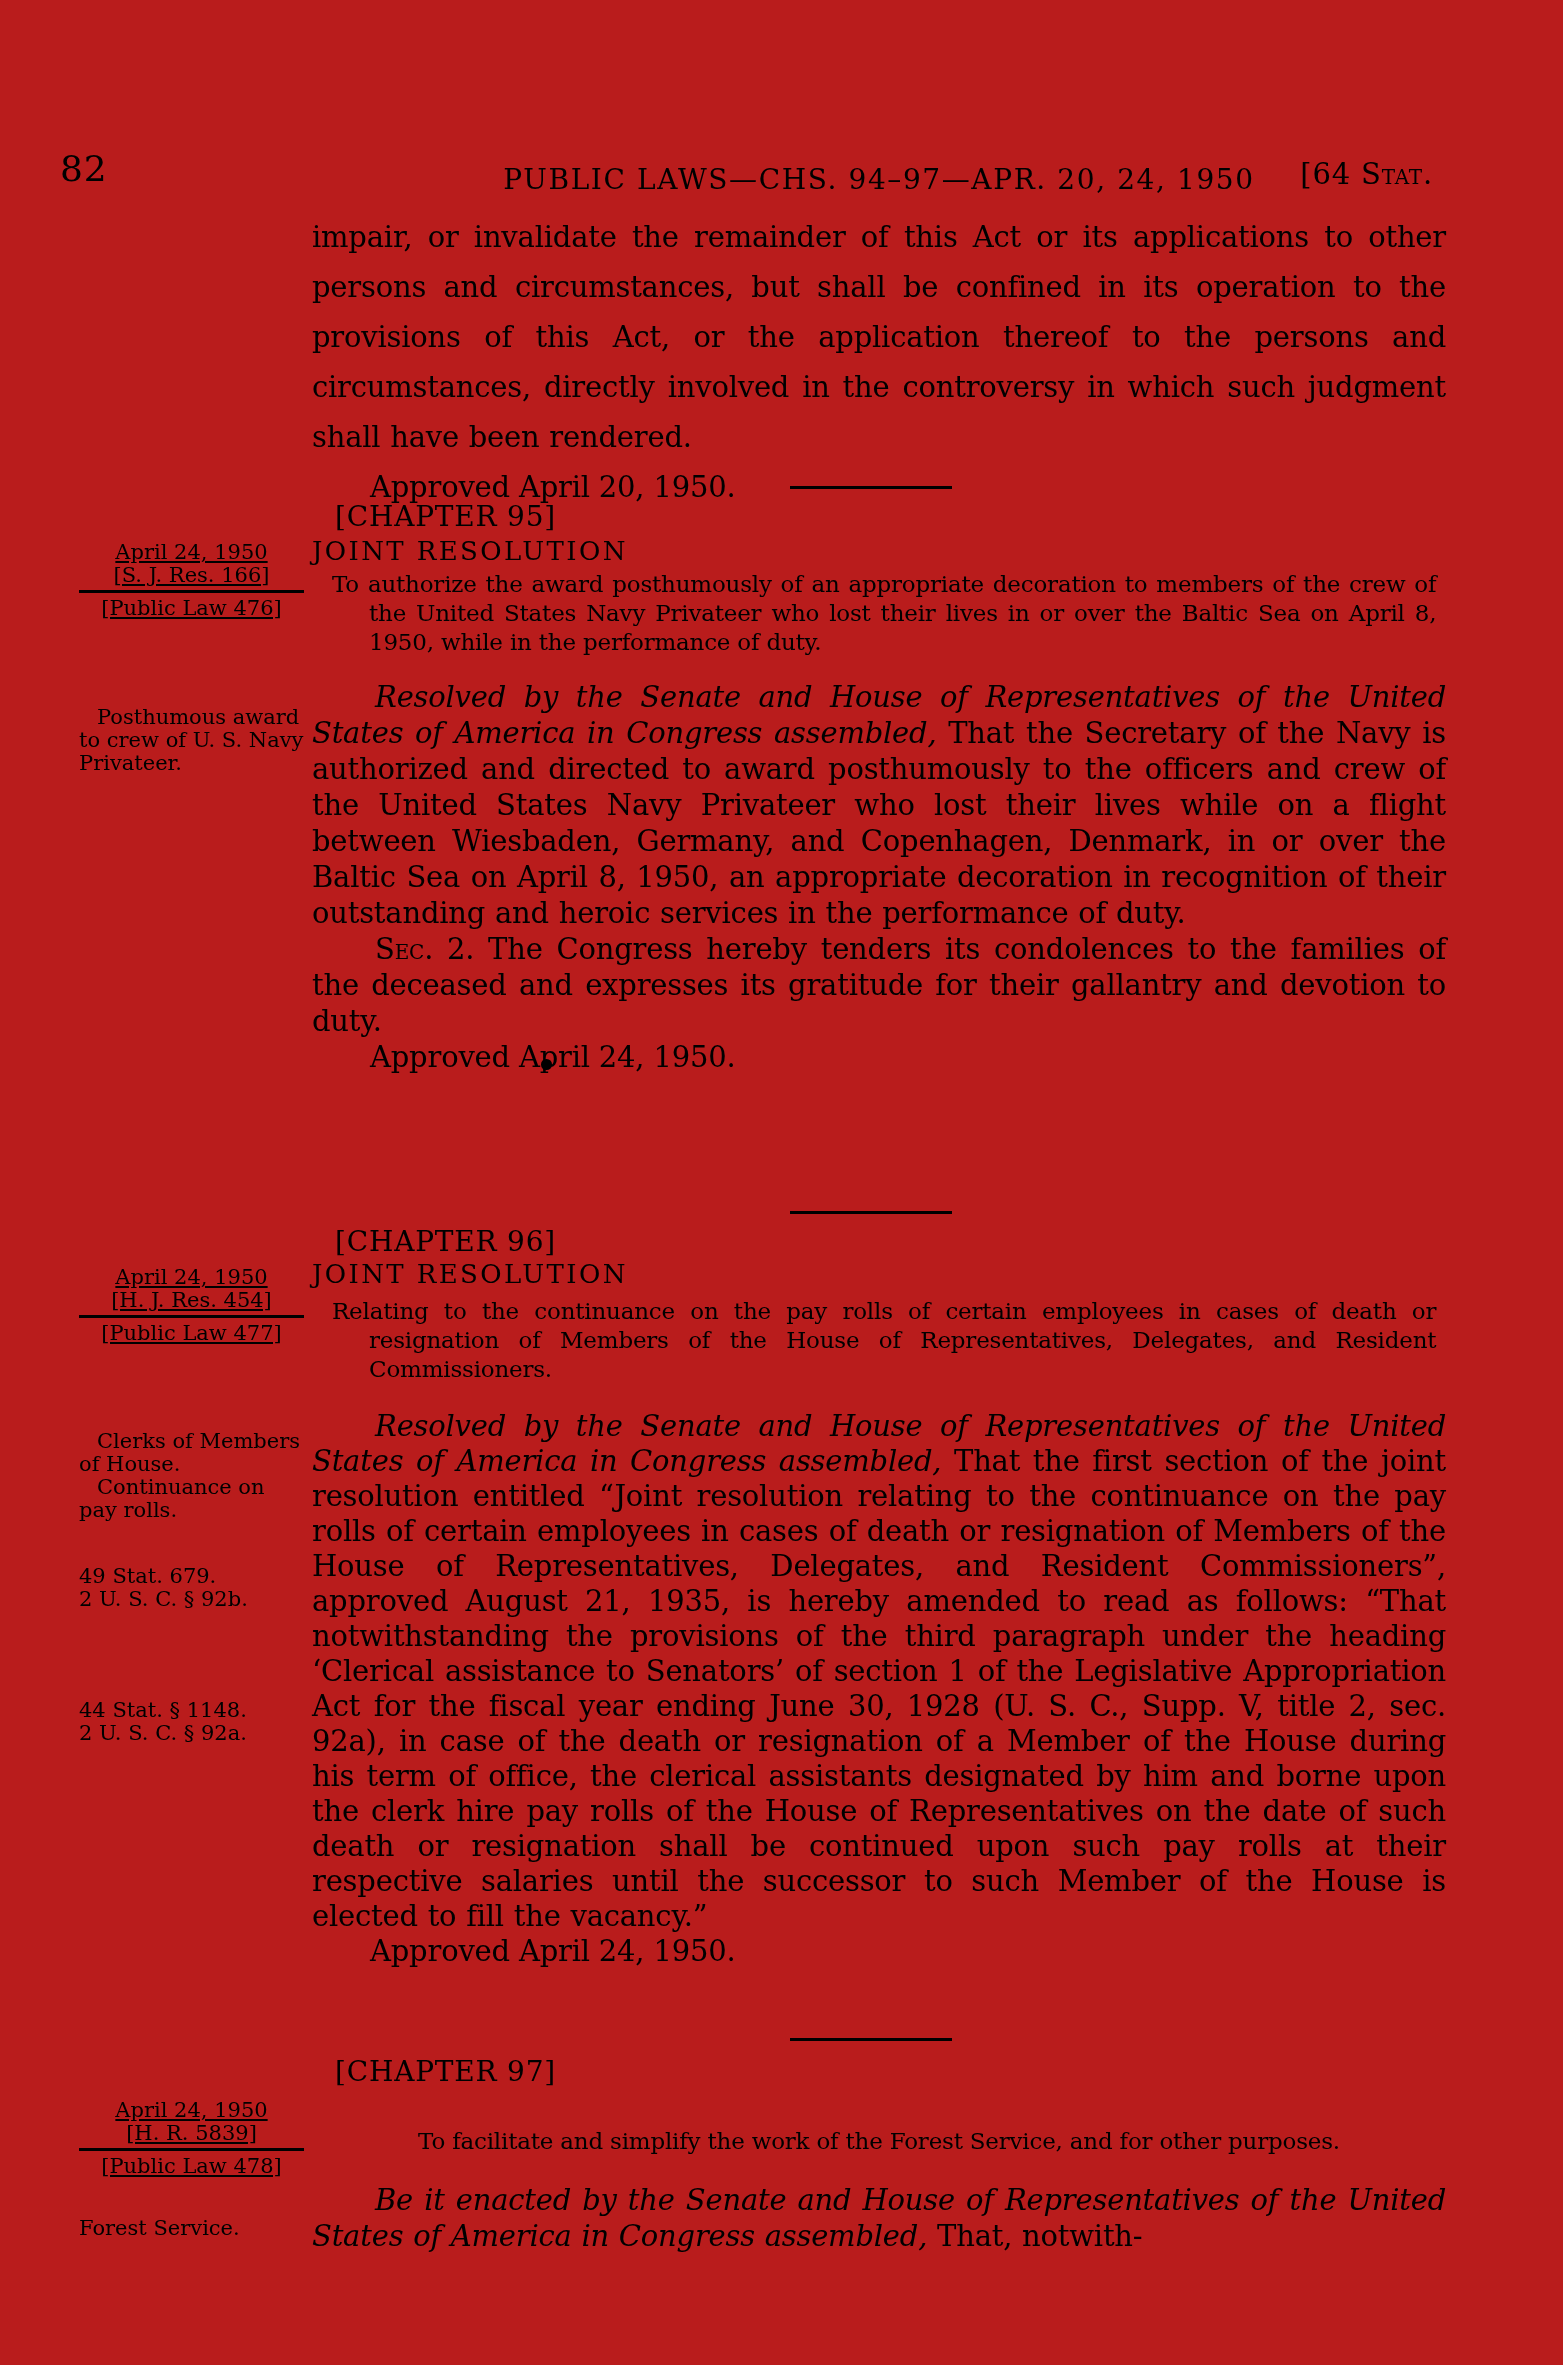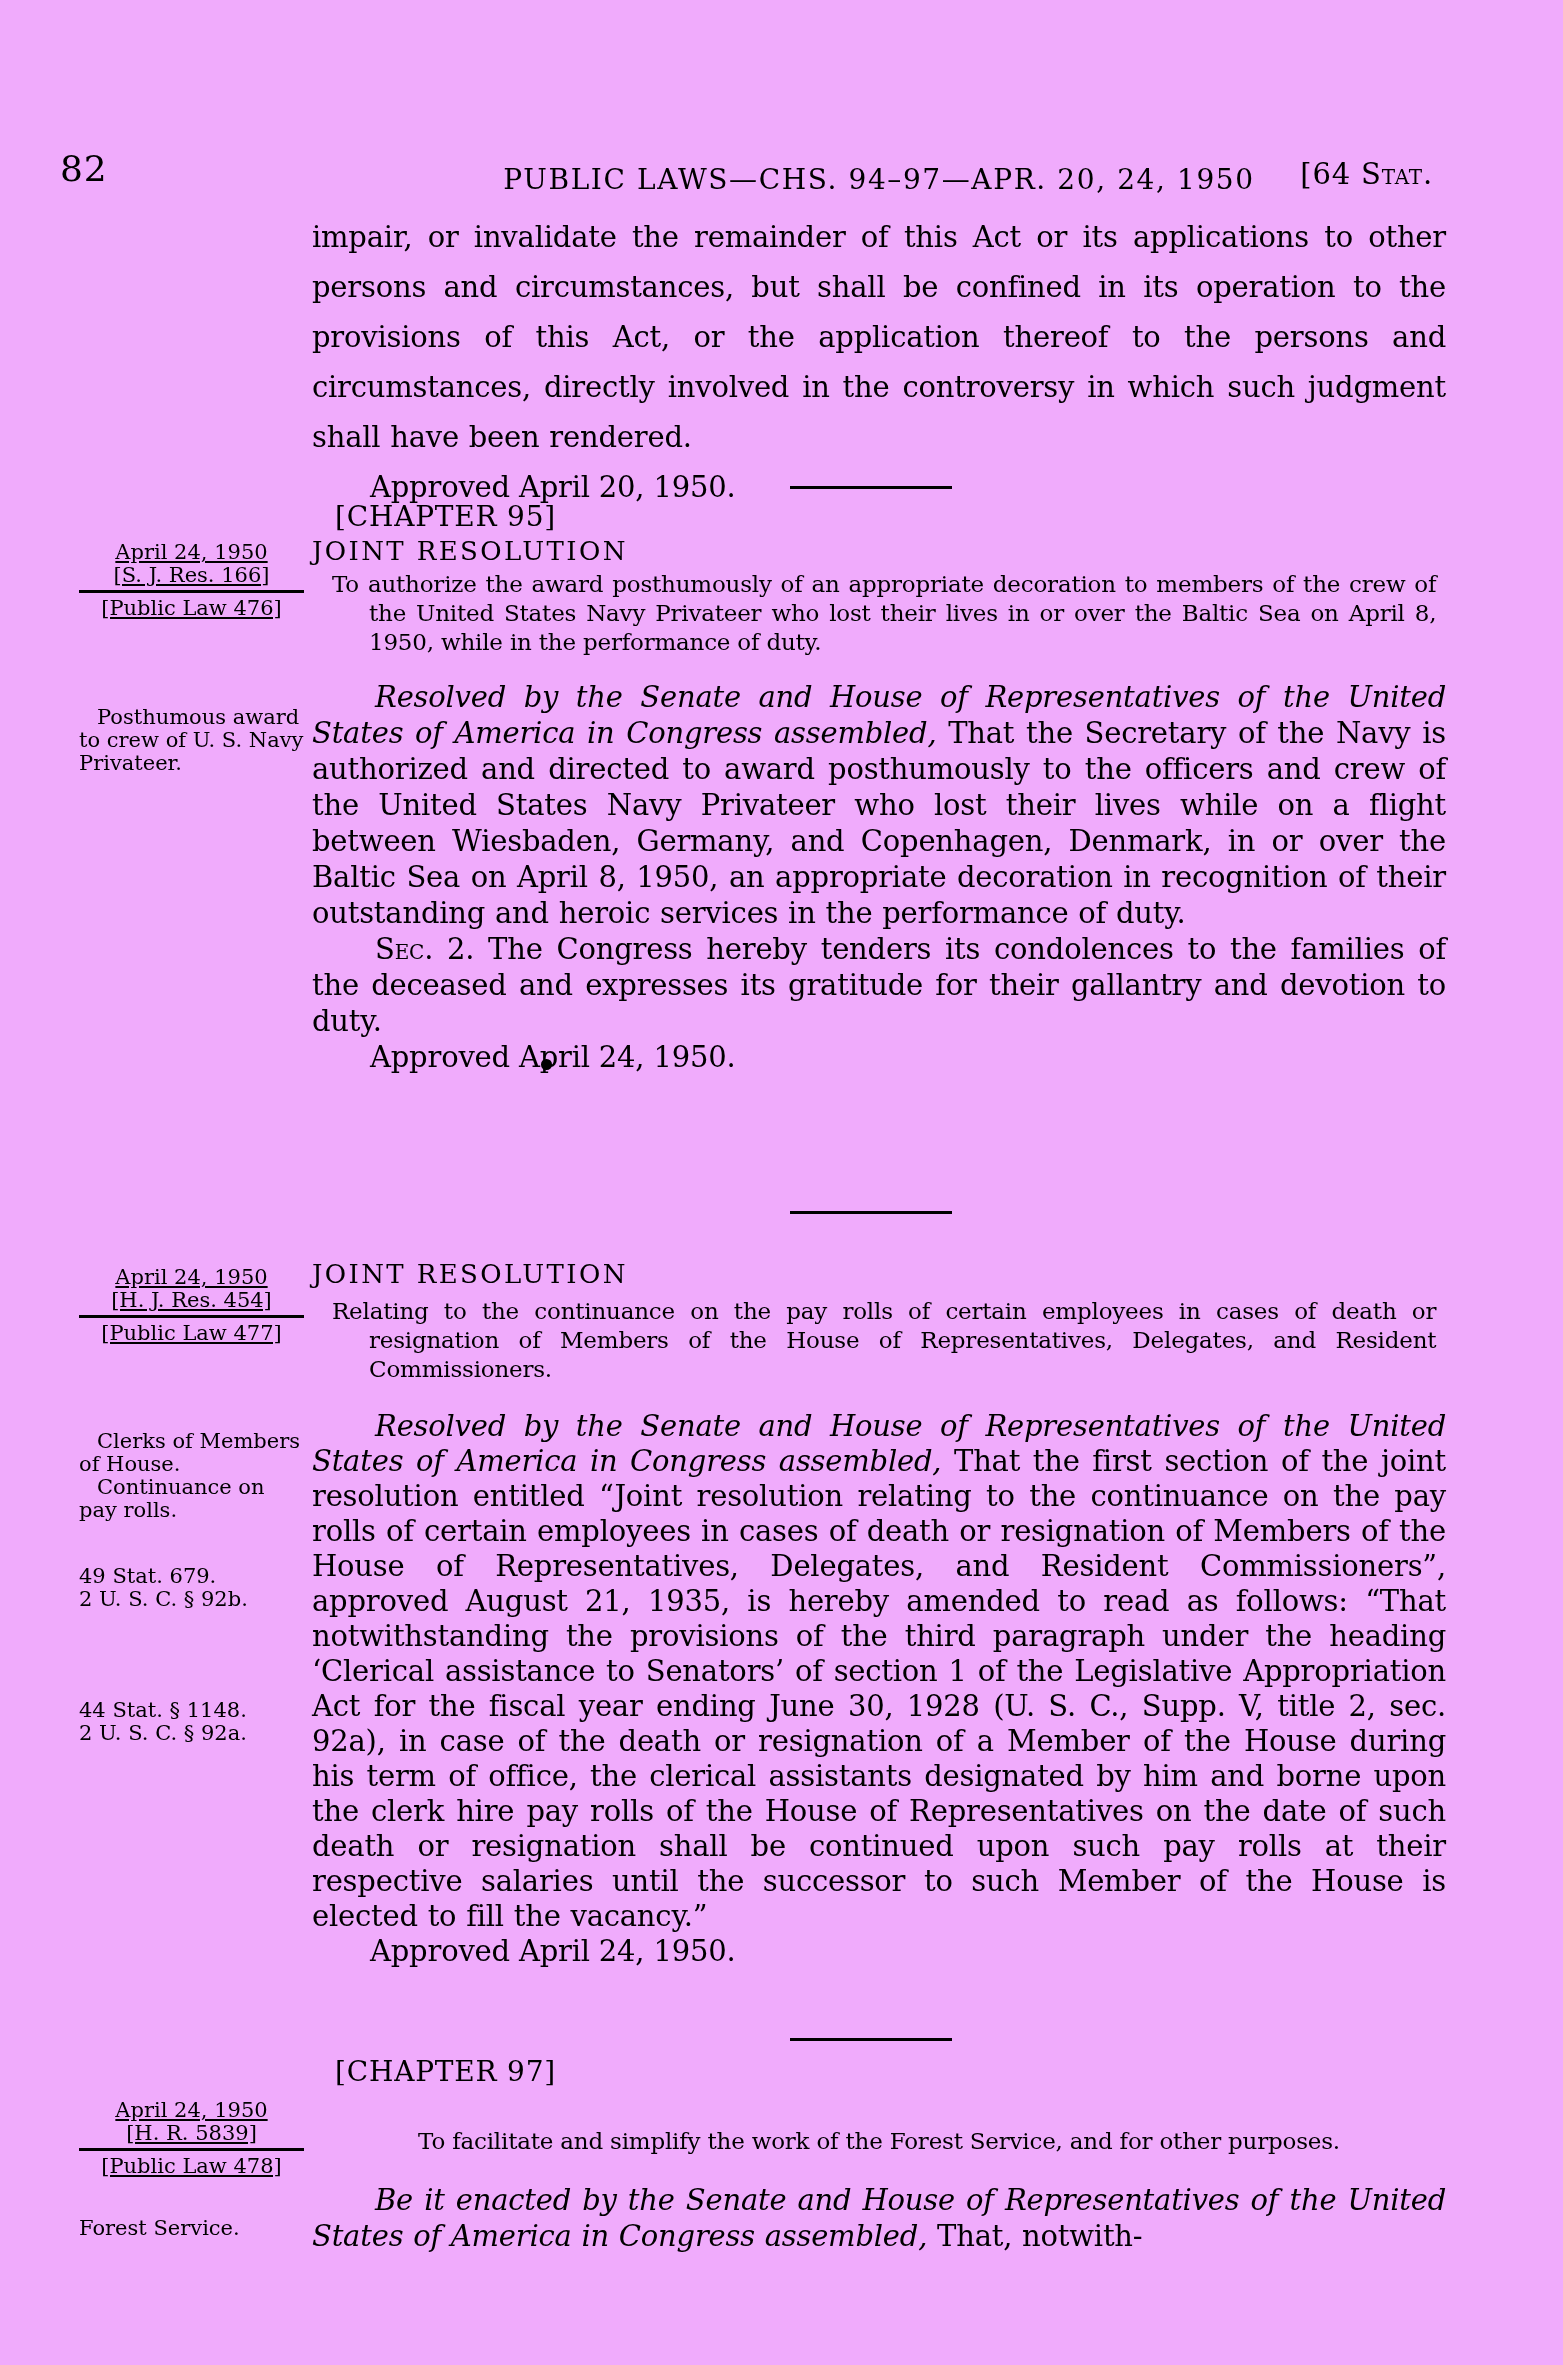--- a/index.html
+++ b/index.html
@@ -4,21 +4,21 @@
 <style>
   html, body {
     margin: 0;
     padding: 0;
     background: #ffffff;
   }
   .page {
     position: relative;
     width: 1563px;
     height: 2366px;
-    background: #f0abfc;
+    background: #b91c1c;
     font-family: "DejaVu Serif", "Liberation Serif", serif;
     color: #000;
     overflow: hidden;
   }
   
   .pagenum {
     position: absolute;
     left: 60px; top: 148px;
     font-size: 36px;
     letter-spacing: 0.8px;
@@ -165,20 +165,23 @@
   <div class="col flow-95" style="top:679px">
     <p class="body-p indent"><span class="it">Resolved by the Senate and House of Representatives of the United States of America in Congress assembled,</span> <span>That the Secretary of the Navy is authorized and directed to award posthumously to the officers and crew of the United States Navy Privateer who lost their lives while on a flight between Wiesbaden, Germany, and Copenhagen, Denmark, in or over the Baltic Sea on April 8, 1950, an appropriate decoration in recognition of their outstanding and heroic services in the performance of duty.</span></p>
     <p class="body-p indent"><span class="sc">Sec. 2.</span> <span>The Congress hereby tenders its condolences to the families of the deceased and expresses its gratitude for their gallantry and devotion to duty.</span></p>
     <p class="approved">Approved April 24, 1950.</p>
   </div>
 
   <div class="ink-dot" style="left:541px; top:1059px"></div>
 
   <div class="sep" style="top:1211px"></div>
 
+  <div class="col" style="top:1225px">
+    <p class="chapter-head">[CHAPTER 96]</p>
+  </div>
   <div class="col" style="top:1259px">
     <p class="res-title">JOINT RESOLUTION</p>
   </div>
   <div class="col" style="top:1297px">
     <p class="subtitle">Relating to the continuance on the pay rolls of certain employees in cases of death or resignation of Members of the House of Representatives, Delegates, and Resident Commissioners.</p>
   </div>
 
   <div class="mnote datebox" style="top:1266px">
     <div>April 24, 1950</div>
     <div>[H. J. Res. 454]</div>

